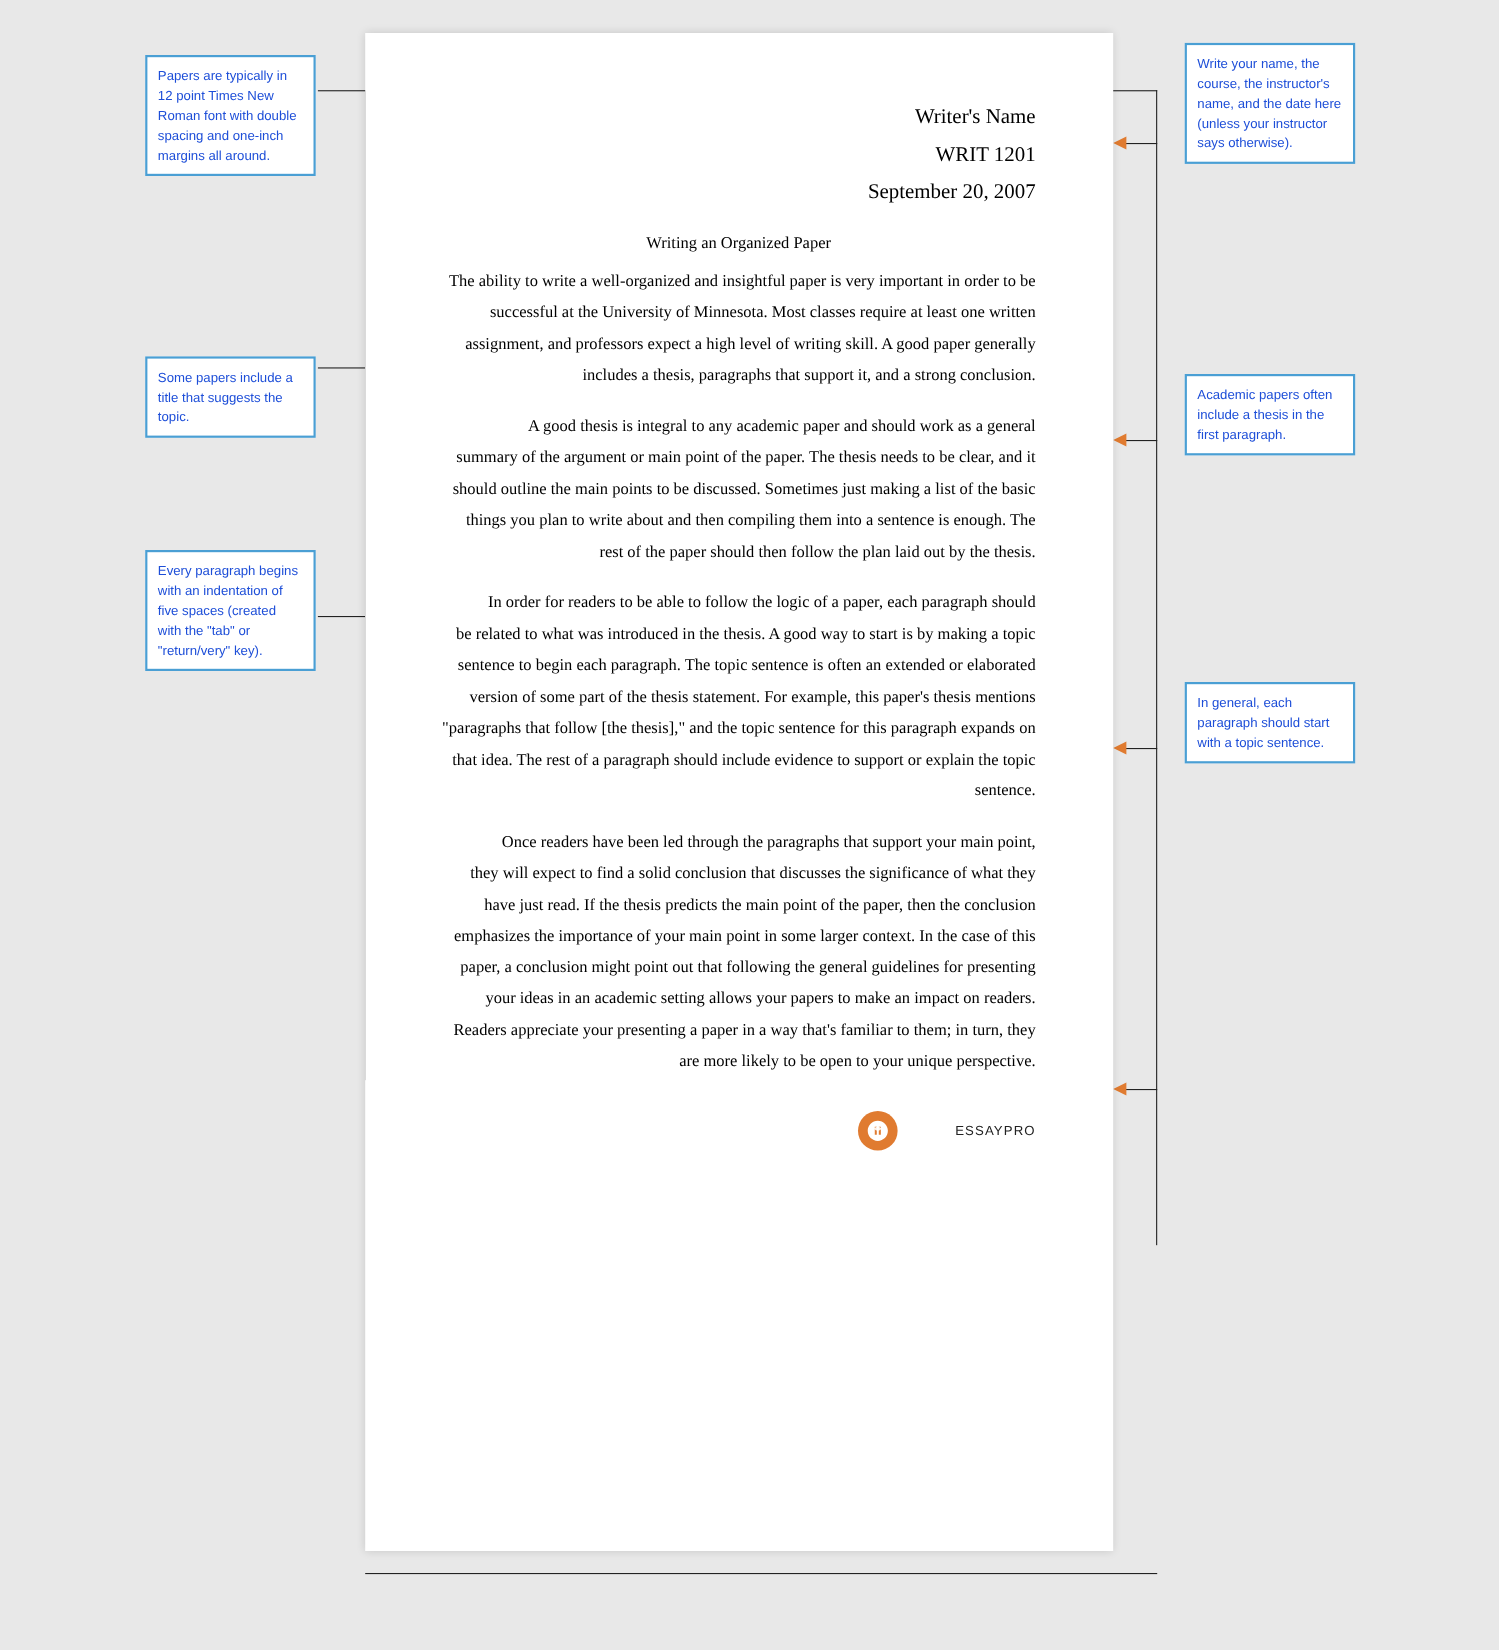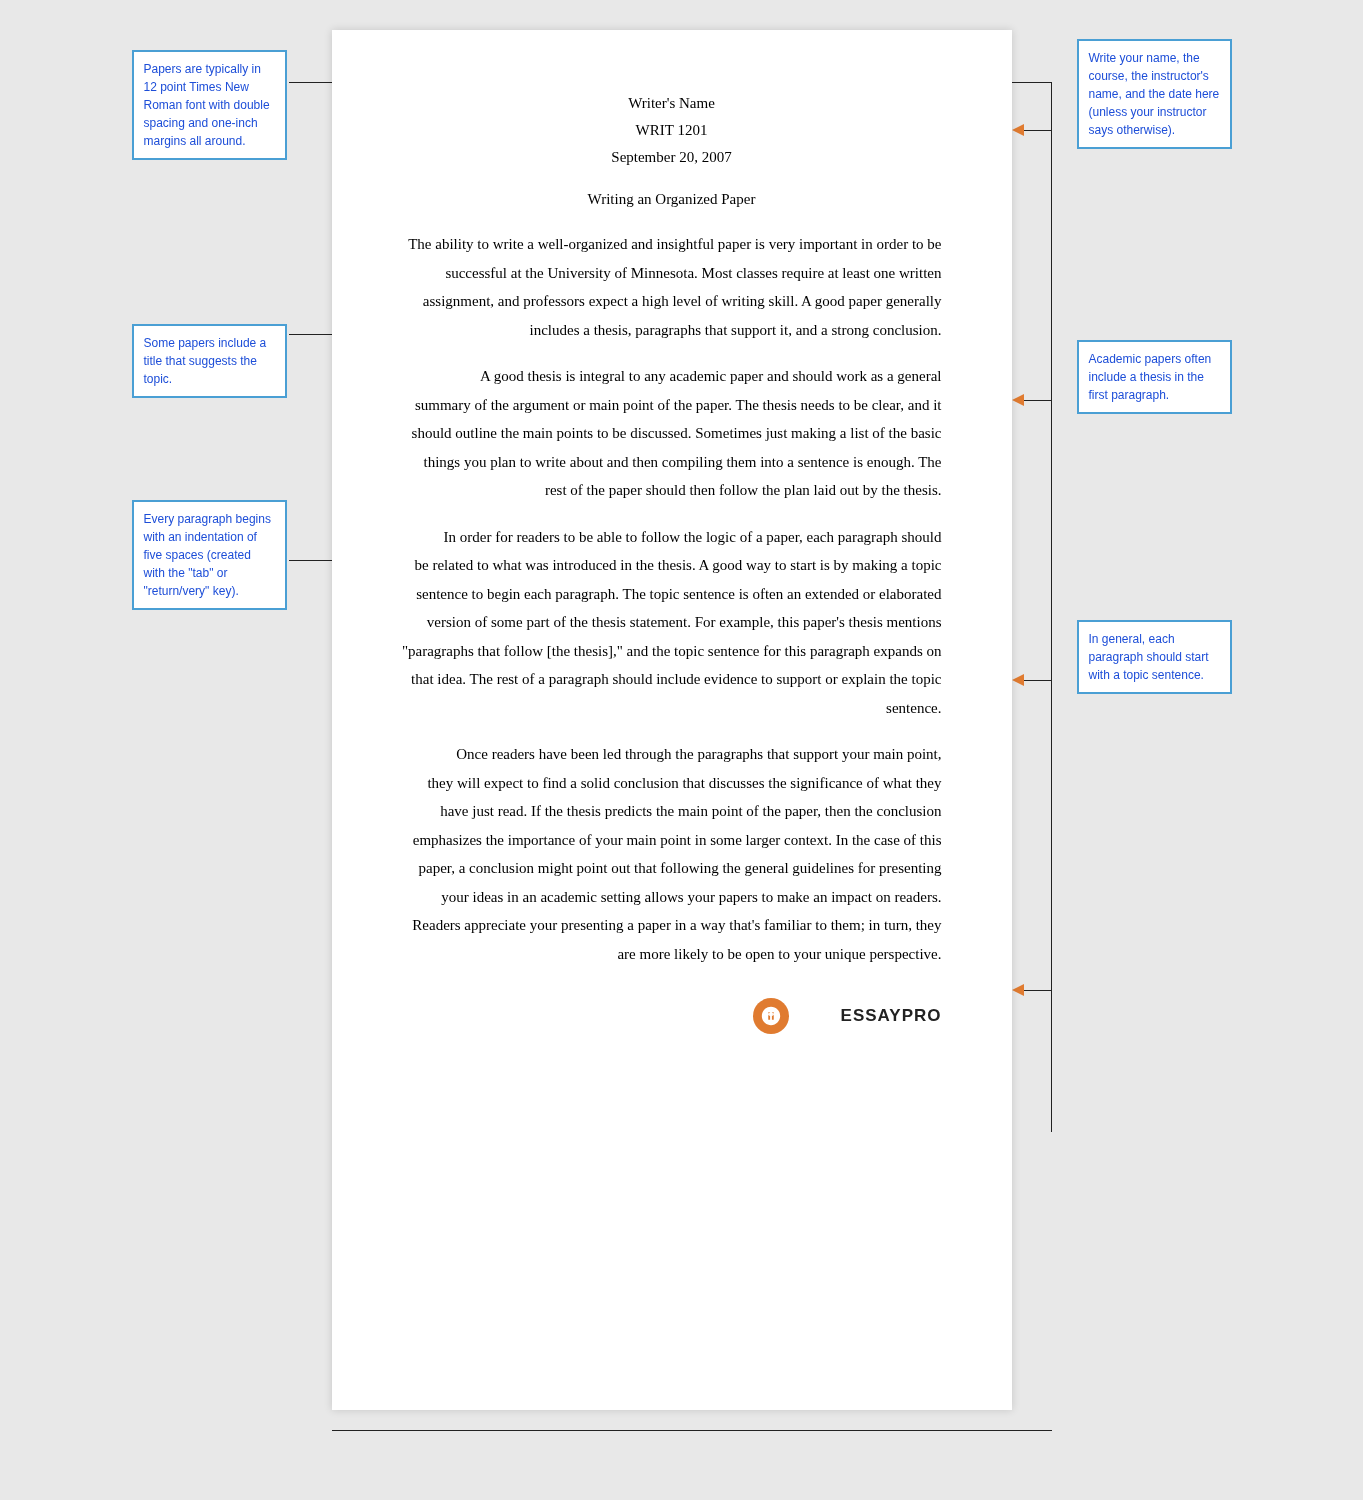--- a/index.html
+++ b/index.html
@@ -20,29 +20,29 @@
       width: 680px;
       margin-left: 200px;
       margin-right: 180px;
       padding: 60px 70px 60px 70px;
       min-height: 1380px;
       position: relative;
       box-shadow: 0 0 8px rgba(0,0,0,0.15);
     }
 
     .paper-header {
-      text-align: center;
+      text-align: right;
       margin-bottom: 20px;
       line-height: 1.8;
-      font-size: 15px;
+      font-size: 19px;
     }
 
     .paper-title {
       text-align: center;
-      margin-bottom: 22px;
+      margin-bottom: 12px;
       font-size: 15px;
     }
 
     .paper-body p {
       font-size: 15px;
       line-height: 1.9;
       margin-bottom: 18px;
       text-align: right;
     }
 
@@ -68,22 +68,22 @@
       justify-content: center;
     }
 
     .essaypro-icon svg {
       width: 22px;
       height: 22px;
     }
 
     .essaypro-text {
       font-family: Arial, sans-serif;
-      font-weight: bold;
-      font-size: 17px;
+      font-weight: normal;
+      font-size: 12px;
       letter-spacing: 1px;
       color: #222;
       padding-left: 44px;
     }
 
     
     .annotation {
       position: absolute;
       background: #fff;
       border: 2px solid #4a9fd4;

